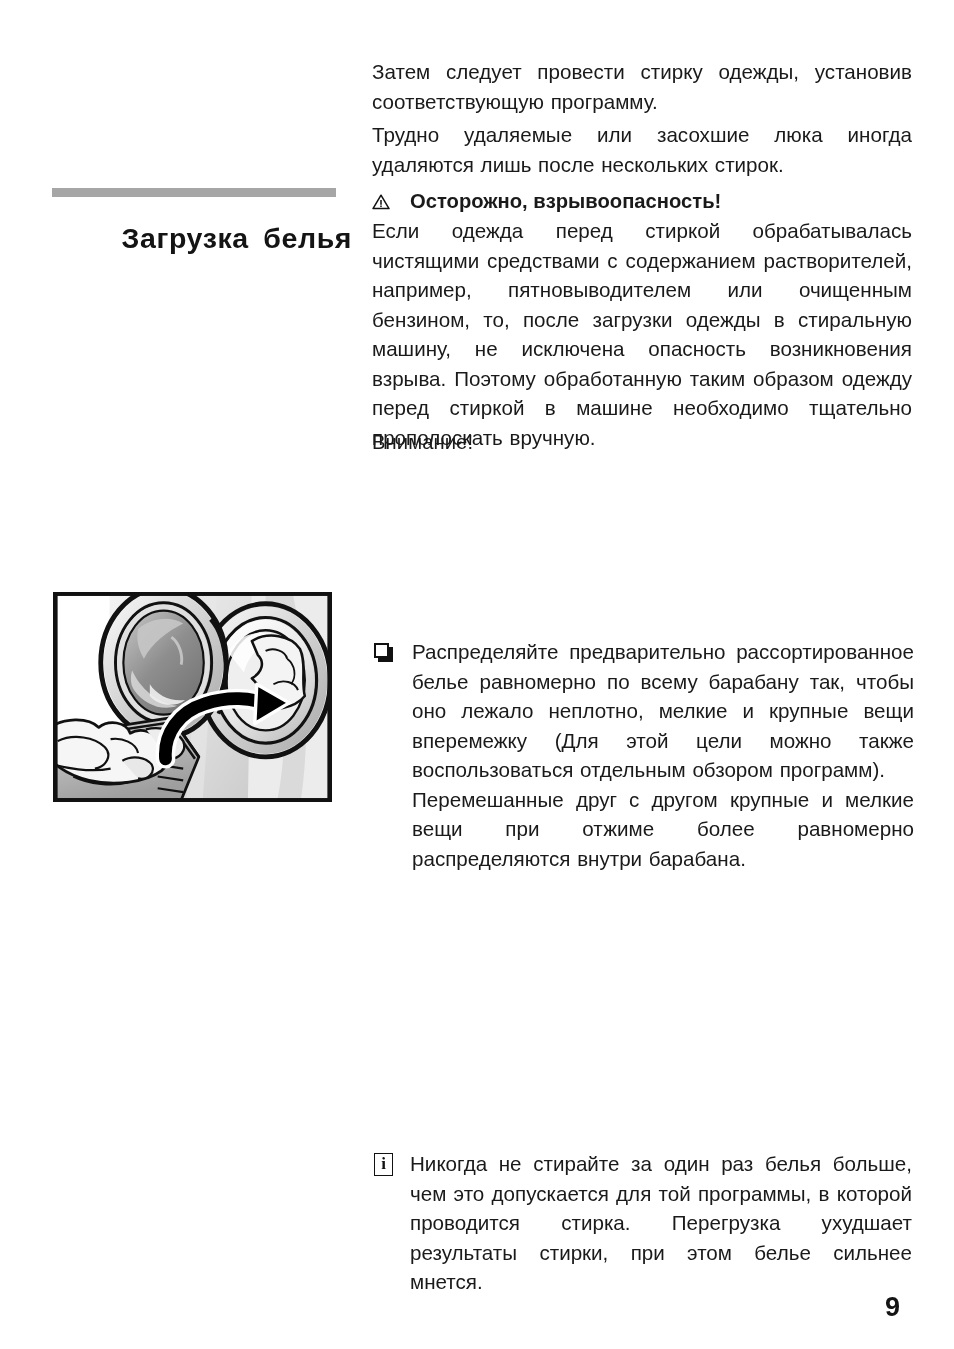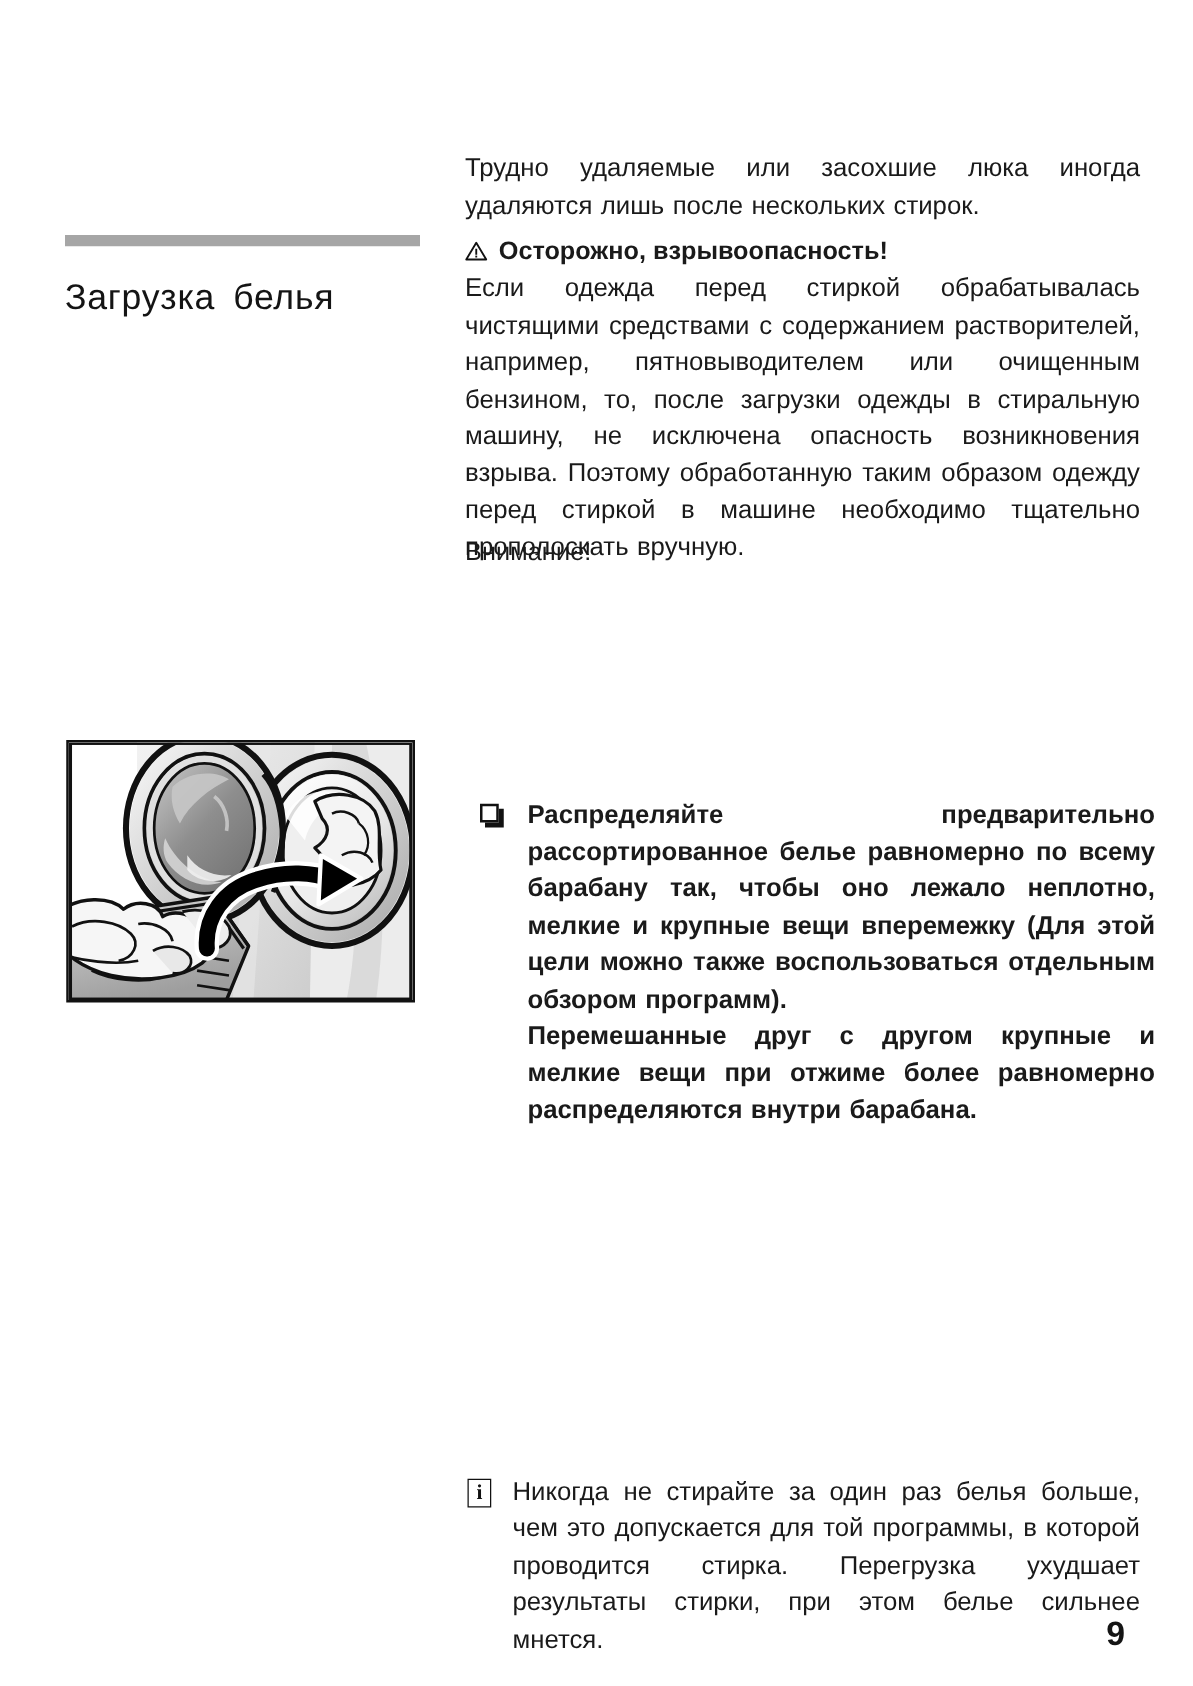--- a/index.html
+++ b/index.html
@@ -31,25 +31,26 @@
     height: 9px;
     background: #a6a6a6;
   }
 
   .chapter-title {
     position: absolute;
     left: 52px;
     top: 203px;
     width: 300px;
     font-size: 28.5px;
-    font-weight: normal;
+    font-weight: bold;
     letter-spacing: 0.6px;
     word-spacing: 6px;
     line-height: 1.15;
     color: #141414;
+    text-align: right;
   }
 
   
   .figure {
     position: absolute;
     left: 53px;
     top: 592px;
     width: 279px;
     height: 210px;
     border: 2.5px solid #111111;
@@ -75,21 +76,21 @@
     font-weight: normal;
     font-size: 20.2px;
     line-height: 28px;
     margin: 0 0 1px 0;
     letter-spacing: 0.1px;
   }
 
   .warn-head {
     display: flex;
     align-items: baseline;
-    gap: 9px;
+    gap: 20px;
     font-weight: bold;
     font-size: 20.2px;
     line-height: 28px;
     margin: 0 0 1px 0;
   }
 
   .tri-icon { flex: 0 0 auto; position: relative; top: 2px; }
 
   
   .li {
@@ -243,20 +244,23 @@
         <g>
           <path d="M112 168 C110 142 126 120 152 112 C176 104 200 106 214 112" fill="none" stroke="#ffffff" stroke-width="20" stroke-linecap="round"></path>
           <path d="M112 168 C110 142 126 120 152 112 C176 104 200 106 214 112" fill="none" stroke="#000000" stroke-width="13" stroke-linecap="round"></path>
           <path d="M205 92 L238 111 L203 132 Z" fill="#000000" stroke="#ffffff" stroke-width="3.5" stroke-linejoin="round"></path>
         </g>
       </g>
       <rect x="0" y="0" width="279" height="210" fill="none" stroke="#111111" stroke-width="4"></rect>
     </svg>
   </div>
 
+  <div class="block" style="left:372px; top:57px;">
+    <p class="para">Затем следует провести стирку одежды, установив соответствующую программу.</p>
+  </div>
 
   <div class="block" style="left:372px; top:120px;">
     <p class="para">Трудно удаляемые или засохшие люка иногда удаляются лишь после нескольких стирок.</p>
   </div>
 
   <div class="block" style="left:372px; top:187px;">
     <div class="warn-head">
       <span class="tri-icon">
         <svg width="18" height="16" viewBox="0 0 18 16" xmlns="http://www.w3.org/2000/svg">
           <path d="M9 1.2 L17 14.6 L1 14.6 Z" fill="none" stroke="#111111" stroke-width="1.5" stroke-linejoin="round"></path>
@@ -267,21 +271,21 @@
       <span>Осторожно, взрывоопасность!</span>
     </div>
     <p class="para">Если одежда перед стиркой обрабатывалась чистящими средствами с содержанием растворителей, например, пятновыводителем или очищенным бензином, то, после загрузки одежды в стиральную машину, не исключена опасность возникновения взрыва. Поэтому обработанную таким образом одежду перед стиркой в машине необходимо тщательно прополоскать вручную.</p>
   </div>
 
   <div class="block" style="left:372px; top:428px;">
     <div class="bold-head">Внимание!</div>
   </div>
 
 
-  <div class="block li" style="left:384px; top:637px;font-weight:bold;">
+  <div class="block li" style="left:374px; top:637px;">
     <span class="bullet">
       <span class="sq-shadow"></span>
         <span class="sq-face"></span>
     </span>
     <p class="para">Распределяйте предварительно рассортированное белье равномерно по всему барабану так, чтобы оно лежало неплотно, мелкие и крупные вещи вперемежку (Для этой цели можно также воспользоваться отдельным обзором программ).</p>
     <p class="para">Перемешанные друг с другом крупные и мелкие вещи при отжиме более равномерно распределяются внутри барабана.</p>
   </div>
 
   <div class="block li" style="left:372px; top:913px;">
     <span class="info">i</span>

